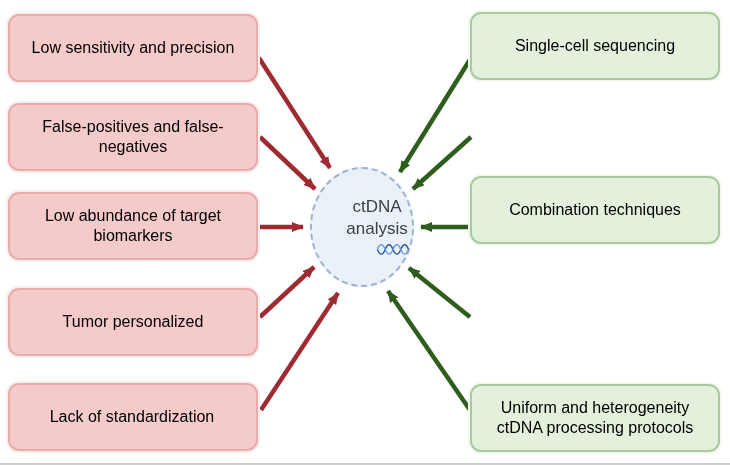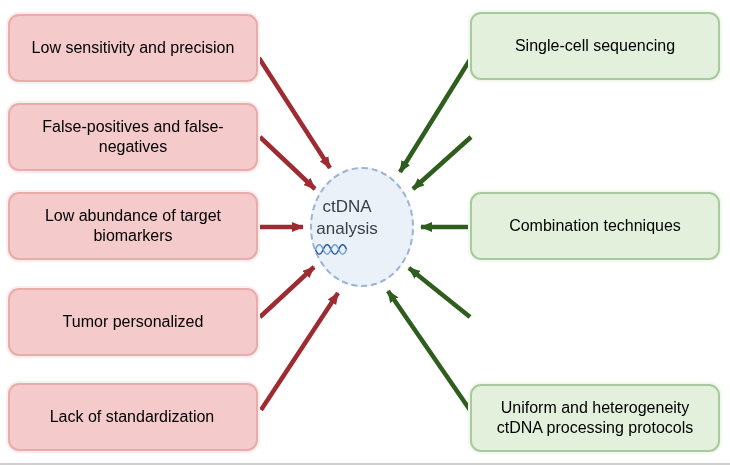--- a/index.html
+++ b/index.html
@@ -46,36 +46,36 @@
     border: 2px solid #a9c9a0;
     box-shadow: 0 0 0 2px #f2f9ef;
   }
   .c1 { top: 14px; }
   .c2 { top: 103px; }
   .c3 { top: 192px; }
   .c4 { top: 288px; }
   .c5 { top: 383px; padding-left: 12px; }
   .s1 { top: 12px; }
   .s2 { top: 102px; }
-  .s3 { top: 192px; justify-content: center; }
+  .s3 { top: 176px; justify-content: center; }
   .s4 { top: 288px; }
   .s5 { top: 384px; }
   .center-node {
     position: absolute;
     left: 310px;
     top: 167px;
     width: 104px;
     height: 120px;
     border-radius: 50%;
     background: #eaf1f9;
     border: 2px dashed #9db3cf;
     box-sizing: border-box;
     display: flex;
     flex-direction: column;
-    align-items: flex-start;
+    align-items: flex-end;
     justify-content: center;
     gap: 5px;
   }
   .center-label {
     font-size: 17px;
     font-weight: 500;
     color: #394049;
     text-align: center;
     line-height: 1.25;
     width: 70px;

